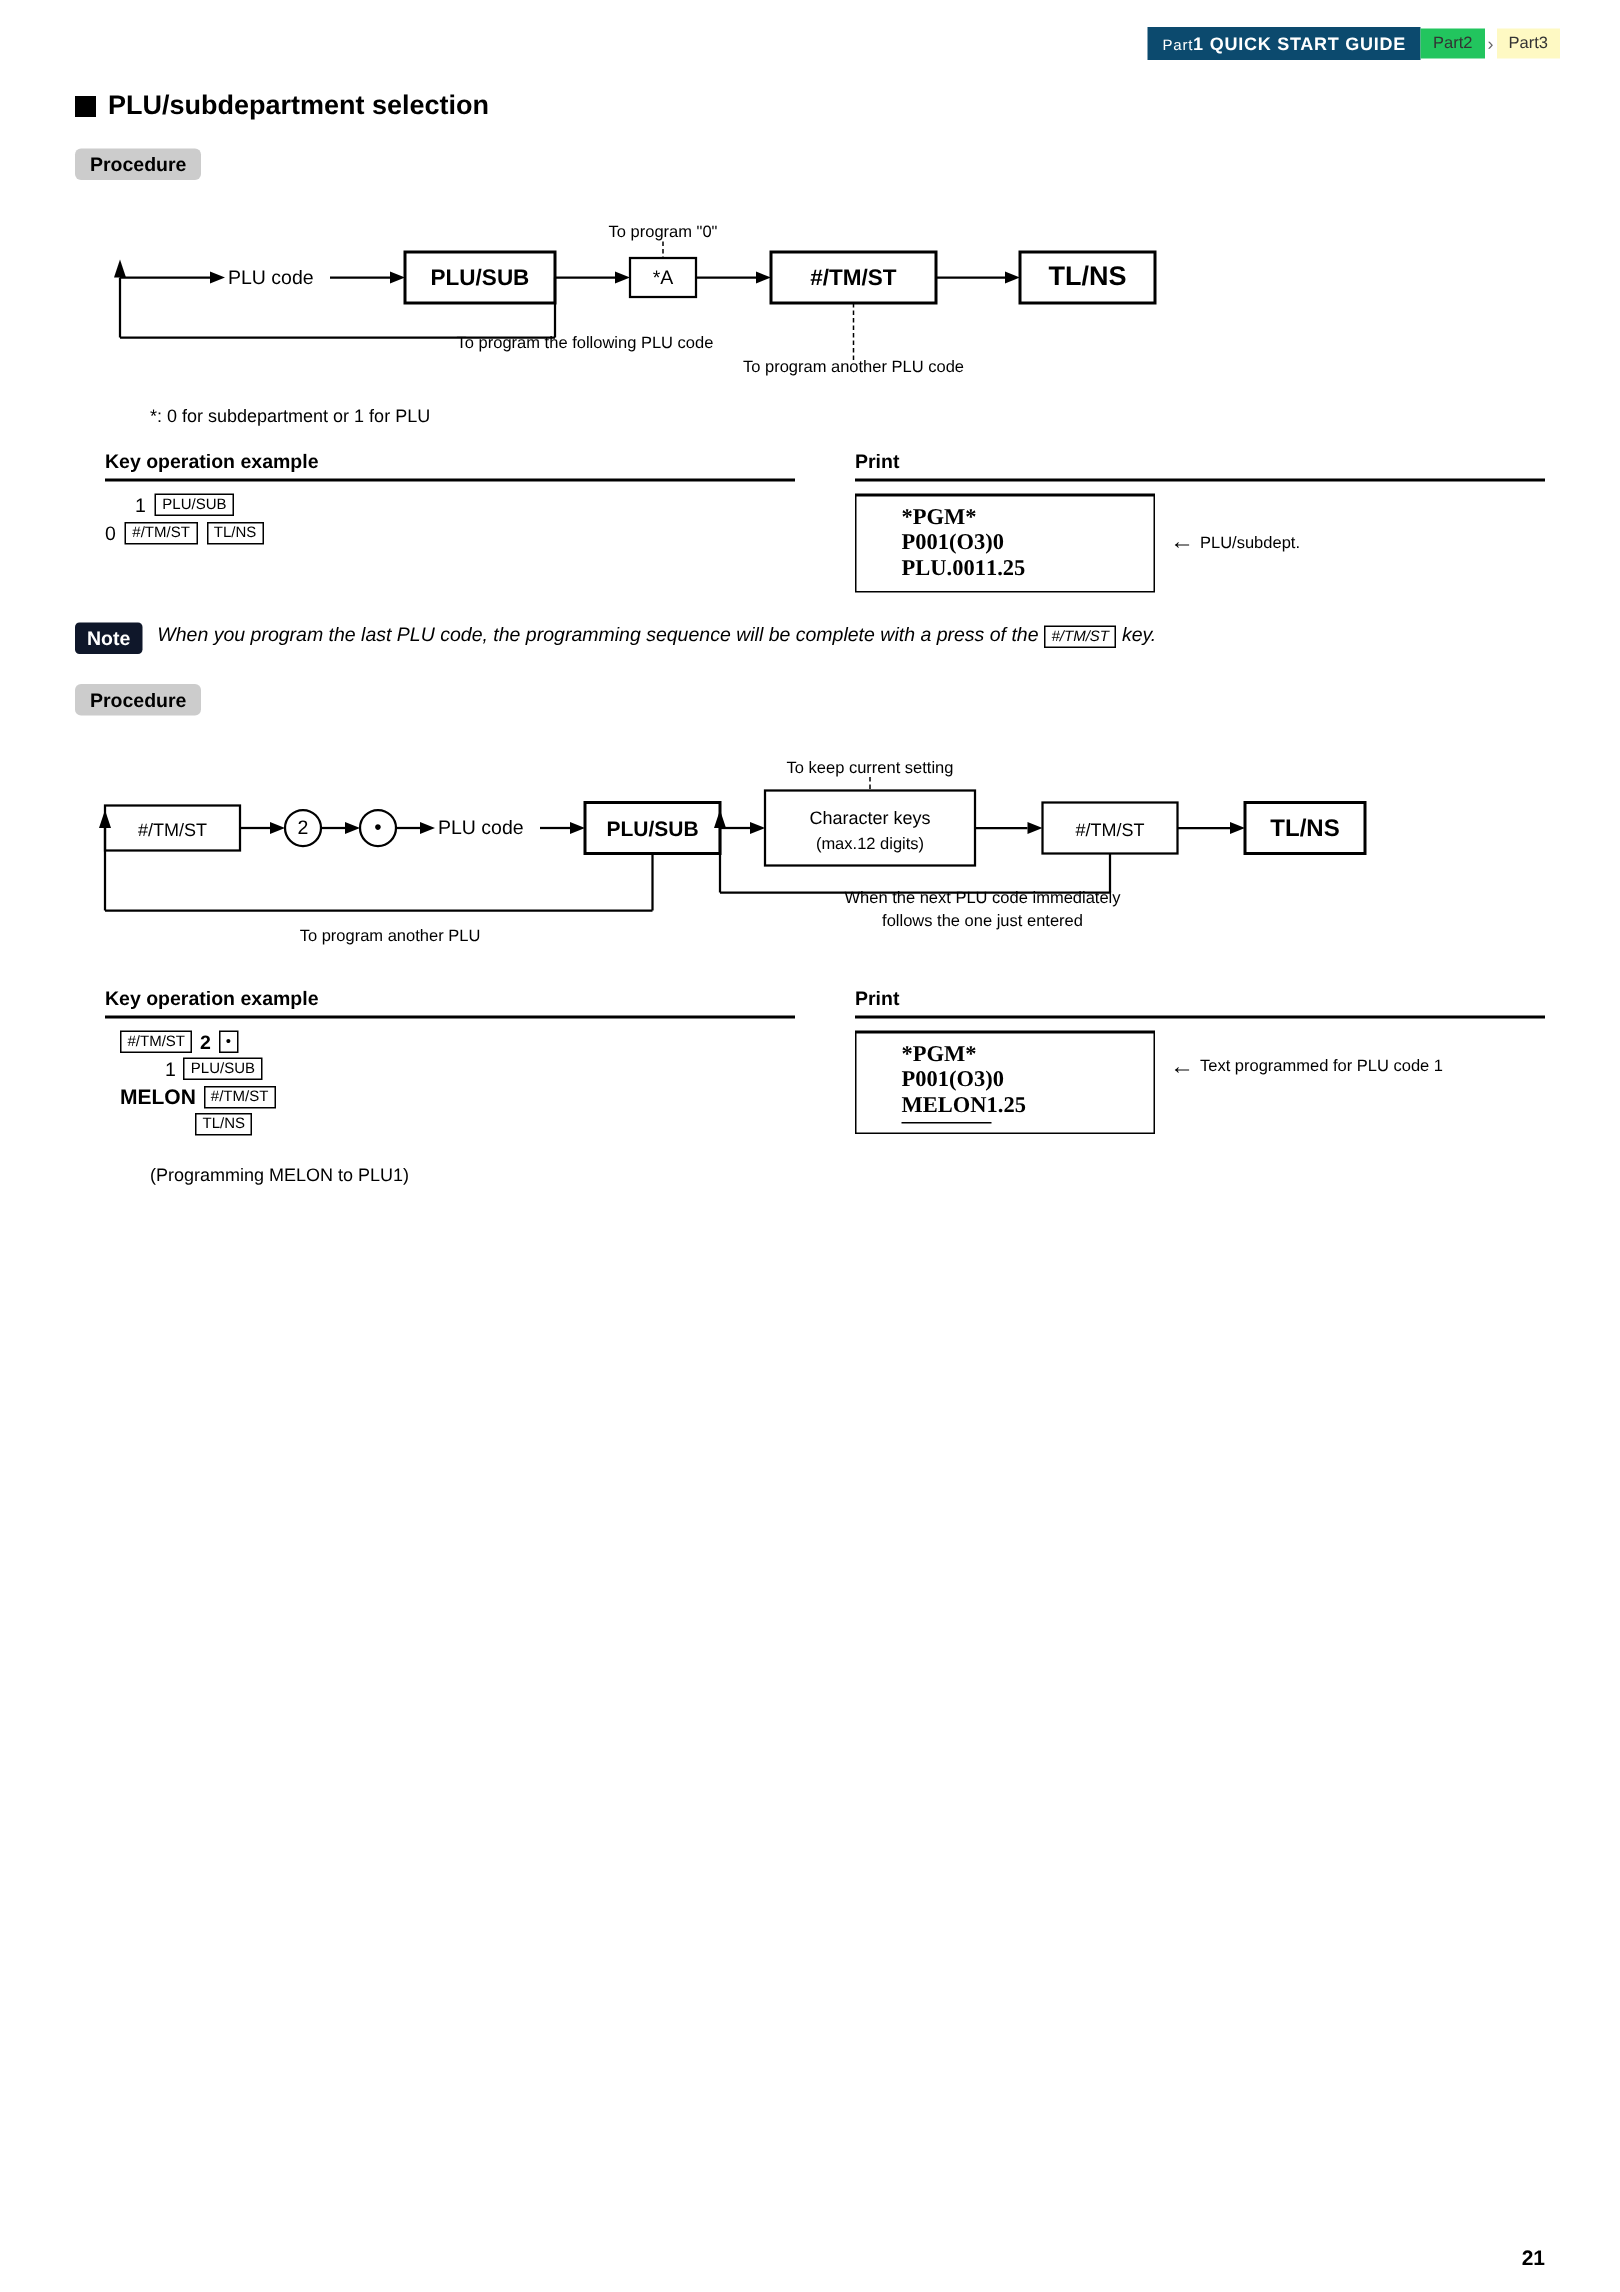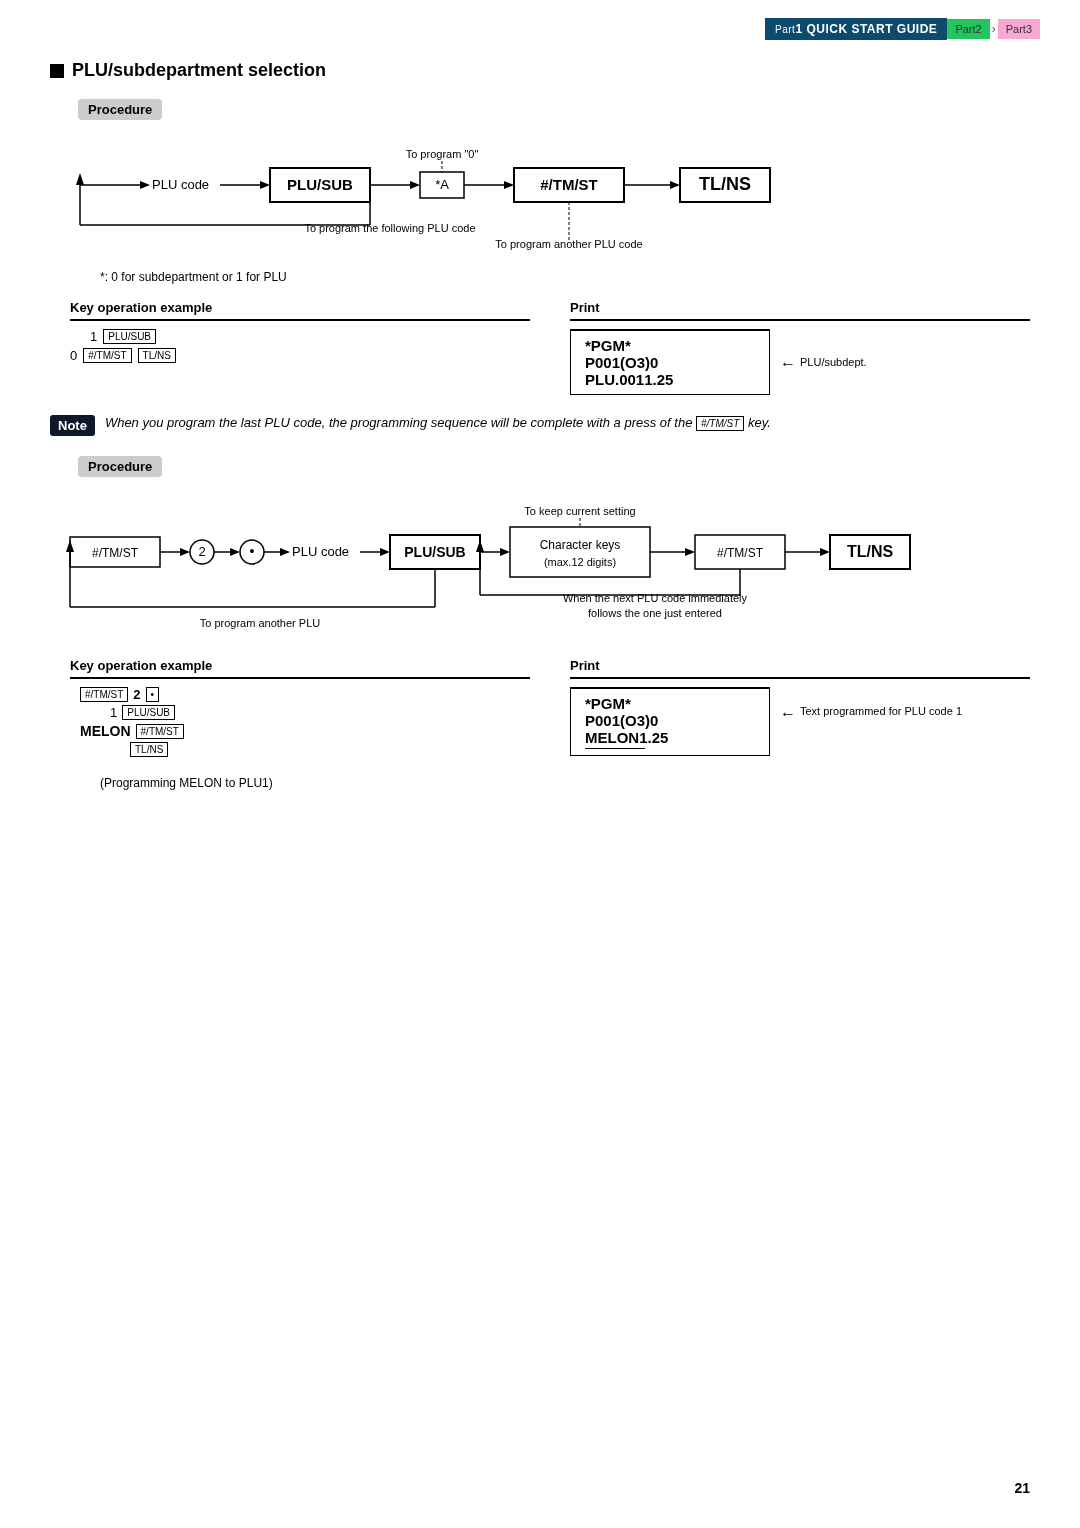--- a/index.html
+++ b/index.html
@@ -34,21 +34,21 @@
       font-size: 10px;
       font-weight: normal;
     }
     .header-part2 {
       background: #22c55e;
       color: #333;
       font-size: 11px;
       padding: 4px 8px;
     }
     .header-part3 {
-      background: #f9a8d4;
+      background: #fef9c3;
       color: #333;
       font-size: 11px;
       padding: 4px 8px;
     }
     .header-arrow {
       color: #666;
       font-size: 12px;
       padding: 0 2px;
     }
 
@@ -80,21 +80,20 @@
 
     
     .procedure-badge {
       background: #ccc;
       border-radius: 4px;
       padding: 3px 10px;
       font-size: 13px;
       font-weight: bold;
       display: inline-block;
       margin-bottom: 10px;
-      margin-left: 28px;
     }
 
     
     .flow-container {
       position: relative;
       margin-bottom: 10px;
     }
 
     
     .diagram-svg {
@@ -140,22 +139,22 @@
       margin-bottom: 8px;
     }
     .op-col-content {
       font-size: 13px;
     }
 
     
     .print-box {
       border: 1px solid #000;
       border-top: 2px solid #000;
-      padding: 6px 14px;
-      font-family: Liberation Sans, sans-serif;
+      padding: 6px 30px;
+      font-family: Liberation Serif, serif;
       font-size: 13px;
       min-width: 200px;
     }
     .print-box .pgm-line {
       font-size: 15px;
       font-weight: bold;
     }
     .print-box .data-line {
       display: flex;
       justify-content: flex-start;
@@ -165,21 +164,21 @@
 
     
     .small-note {
       font-size: 12px;
       margin: 4px 0 4px 50px;
     }
 
     
     .page-number {
       position: absolute;
-      bottom: 32px;
+      bottom: 15px;
       right: 50px;
       font-size: 14px;
       font-weight: bold;
       text-align: center;
     }
 
     
     text { font-family: Arial, Helvetica, sans-serif; }
     .key-op-small-box {
       border: 1px solid #000;

